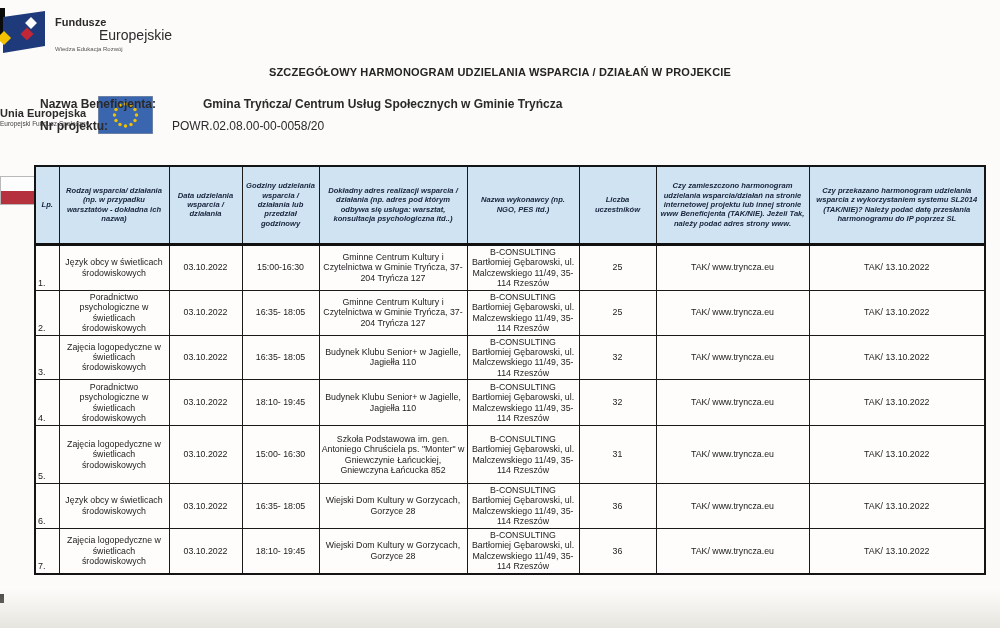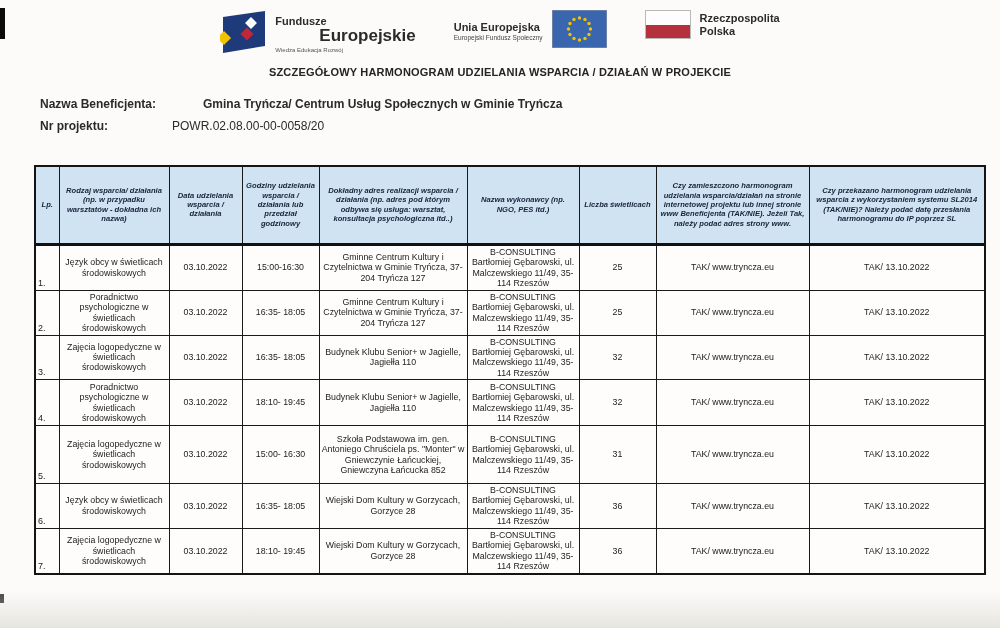--- a/index.html
+++ b/index.html
@@ -9,24 +9,24 @@
     font-family:"Liberation Sans", sans-serif;
     color:#1c1c1c;
   }
   
   .scan-mark-top{position:absolute;left:0;top:8;width:5px;height:31px;background:#0b0b0b;top:8px;}
   .scan-mark-bottom{position:absolute;left:0;top:594px;width:4px;height:9px;background:#4a4a4a;}
   .scan-noise-bottom{position:absolute;left:0;bottom:0;width:100%;height:38px;
     background:linear-gradient(180deg, rgba(210,206,196,0) 0%, rgba(205,201,190,0.30) 70%, rgba(195,191,180,0.38) 100%);}
 
   
-  .logo-row{position:absolute;left:0;top:10px;width:1000px;display:flex;justify-content:center;align-items:flex-start;gap:38px;}
+  .logo-row{position:absolute;left:0;top:10px;width:1000px;display:flex;justify-content:center;align-items:flex-start;gap:38px;flex-direction:column;}
   .logo{display:flex;align-items:center;gap:9px;}
   .fe-text .l1,.pl-text .l1,.pl-text .l2{font-weight:bold;font-size:11px;line-height:1.1;color:#2b2b2b;}
-  .fe-text .l2{font-weight:bold;font-size:17px;line-height:1.1;color:#2b2b2b;padding-left:44px;}
+  .fe-text .l2{font-weight:normal;font-size:14px;line-height:1.1;color:#2b2b2b;padding-left:44px;}
   .fe-text .sub{font-size:6px;color:#555;margin-top:2px;}
   .pl-flag{width:46px;height:29px;border:1px solid #b9b9b9;box-sizing:border-box;display:flex;flex-direction:column;}
   .pl-flag .white{flex:1;background:#fdfdfd;}
   .pl-flag .red{flex:1;background:#b4313d;}
   .eu-text{text-align:left;}
   .eu-text .l1{font-weight:bold;font-size:11px;line-height:1.15;color:#2b2b2b;}
   .eu-text .sub{font-size:6.5px;color:#444;margin-top:1px;}
 
   
   .doc-title{position:absolute;left:0;top:66px;width:1000px;text-align:center;
@@ -163,21 +163,21 @@
       <col class="w8">
   </colgroup>
   <thead>
     <tr>
       <th>Lp.</th>
       <th>Rodzaj wsparcia/ działania (np. w przypadku warsztatów - dokładna ich nazwa)</th>
       <th>Data udzielania wsparcia / działania</th>
       <th>Godziny udzielania wsparcia / działania lub przedział godzinowy</th>
       <th>Dokładny adres realizacji wsparcia / działania (np. adres pod którym odbywa się usługa: warsztat, konsultacja psychologiczna itd..)</th>
       <th>Nazwa wykonawcy (np. NGO, PES itd.)</th>
-      <th>Liczba świetlicach</th>
+      <th>Liczba uczestników</th>
       <th>Czy zamieszczono harmonogram udzielania wsparcia/działań na stronie internetowej projektu lub innej stronie www Beneficjenta (TAK/NIE). Jeżeli Tak, należy podać adres strony www.</th>
       <th>Czy przekazano harmonogram udzielania wsparcia z wykorzystaniem systemu SL2014 (TAK/NIE)? Należy podać datę przesłania harmonogramu do IP poprzez SL</th>
     </tr>
   </thead>
   <tbody>
       <tr>
         <td class="c0">1.</td>
         <td class="c1">Język obcy w świetlicach środowiskowych</td>
         <td class="c2">03.10.2022</td>
         <td class="c3">15:00-16:30</td>

